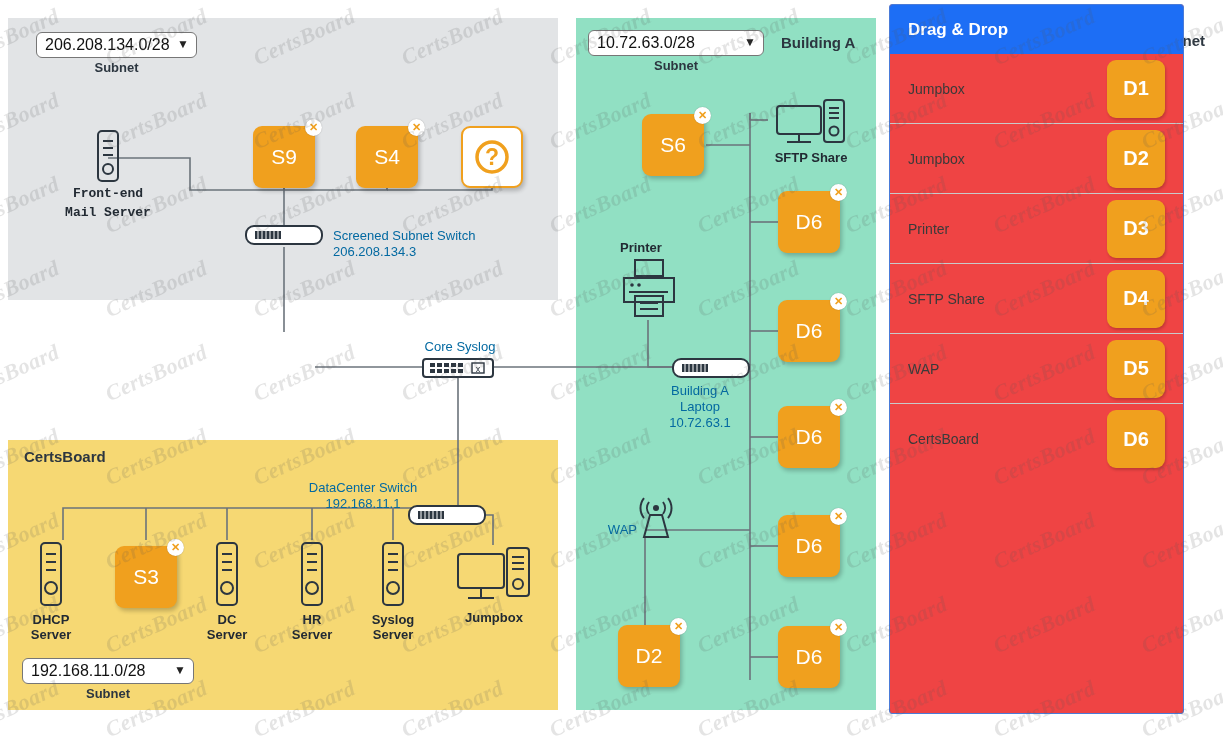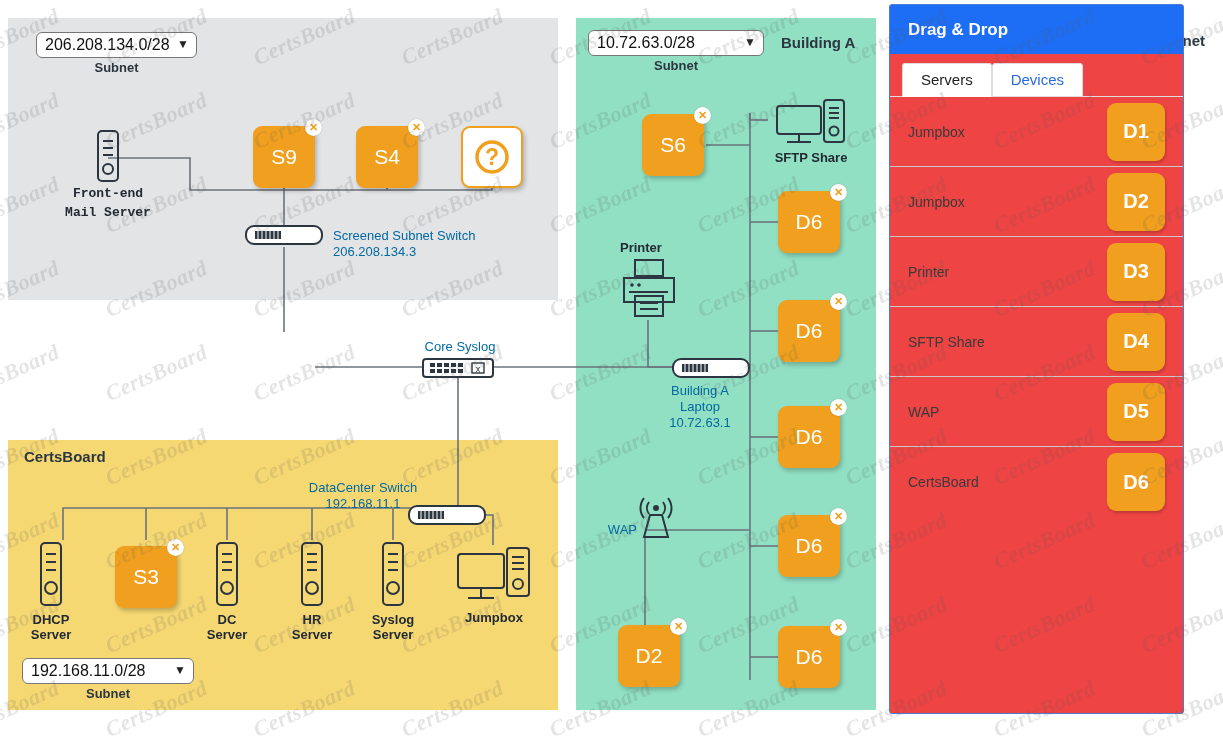--- a/index.html
+++ b/index.html
@@ -476,24 +476,20 @@
     <span class="x-badge">✕</span>
     <span>D6</span>
   </div>
   <div class="tile" style="left:778px;top:626px;">
     <span class="x-badge">✕</span>
     <span>D6</span>
   </div>
 
   <div id="dd-panel">
     <div id="dd-header">Drag &amp; Drop</div>
-    <div id="dd-tabs">
-      <div class="dd-tab active">Servers</div>
-      <div class="dd-tab inactive">Devices</div>
-    </div>
     <div id="dd-list">
       <div class="dd-row">
         <span class="dd-label">Jumpbox</span>
         <span class="dd-chip">D1</span>
       </div>
       <div class="dd-row">
         <span class="dd-label">Jumpbox</span>
         <span class="dd-chip">D2</span>
       </div>
       <div class="dd-row">

